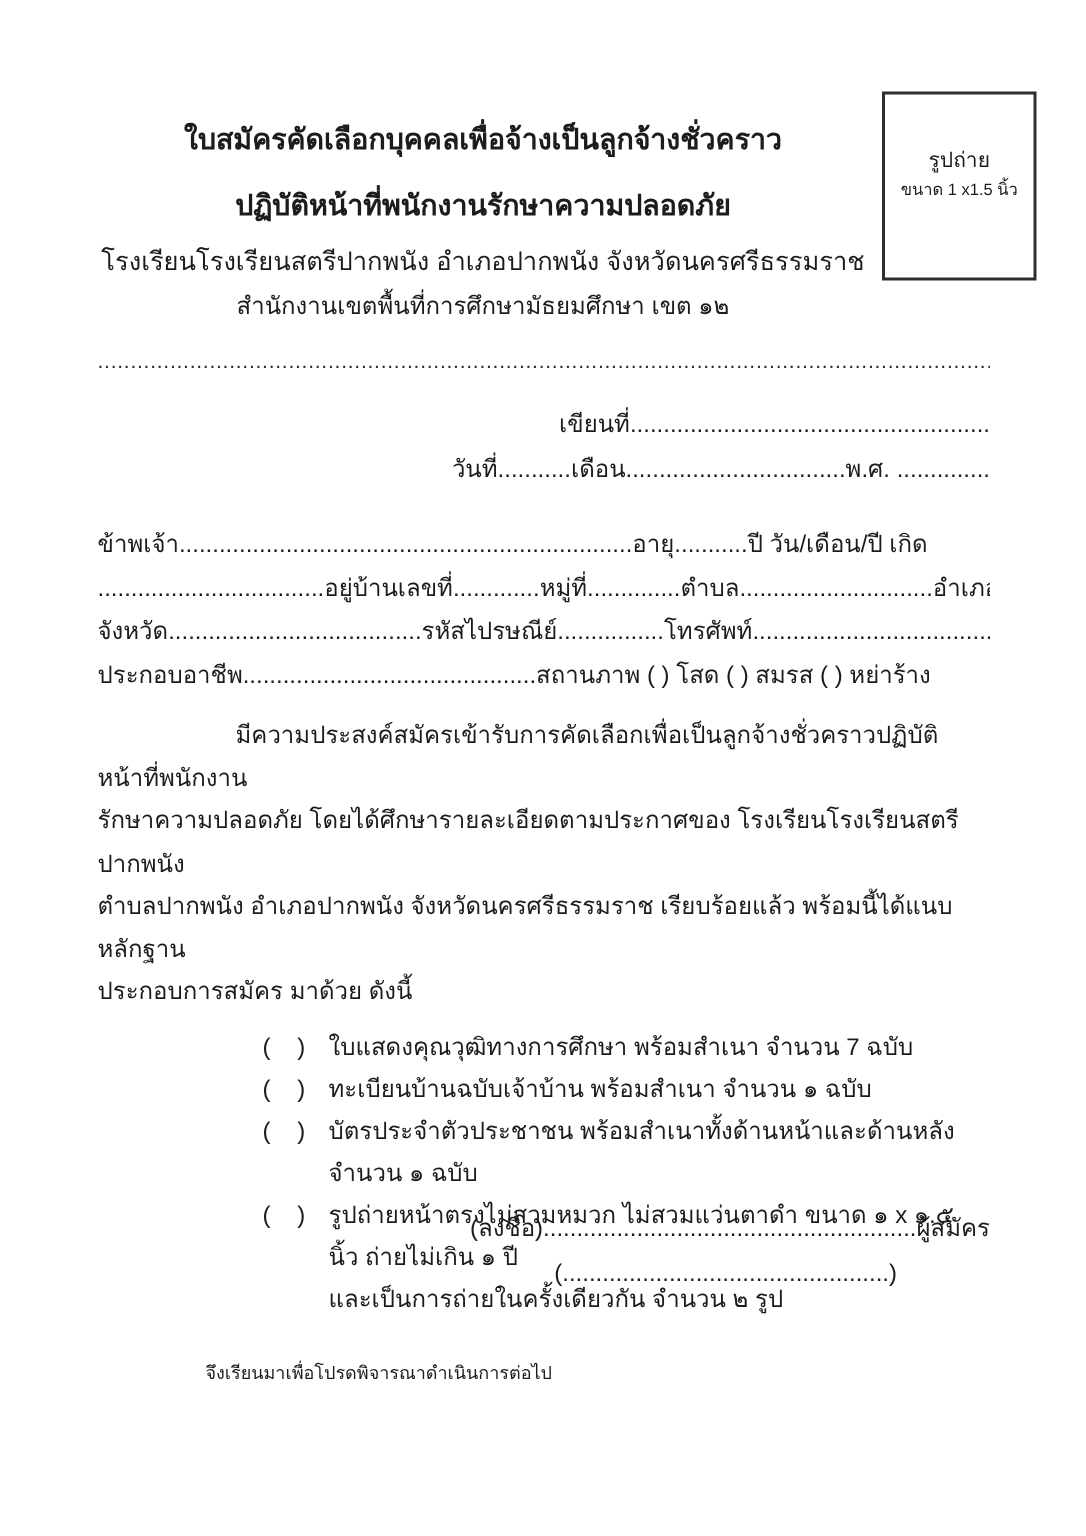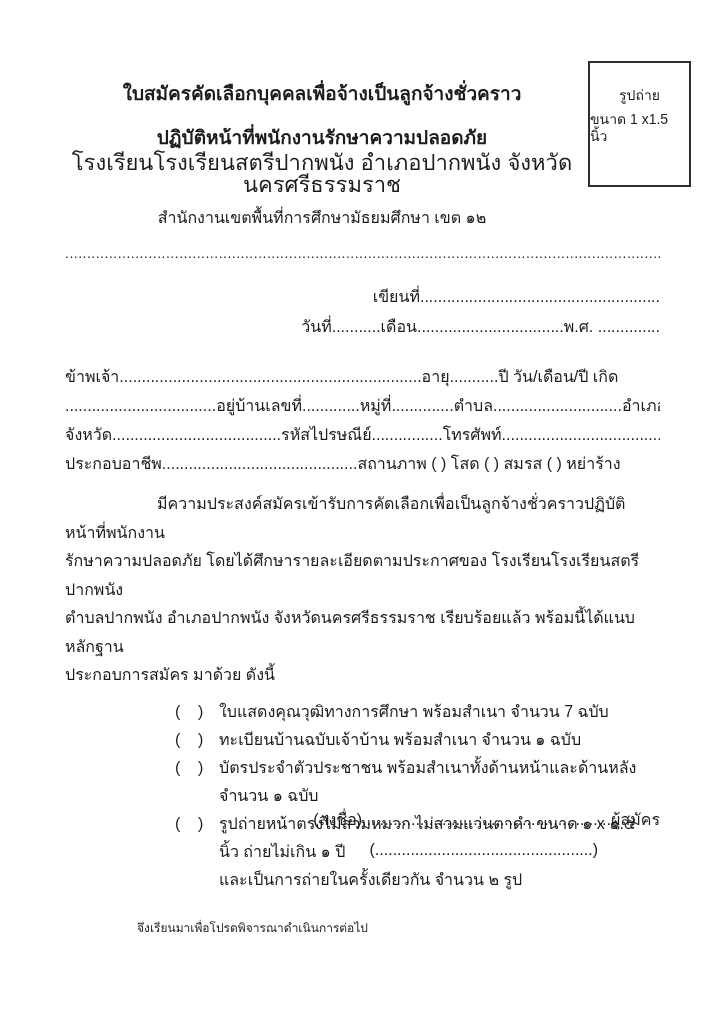--- a/index.html
+++ b/index.html
@@ -19,42 +19,42 @@
     text-align: center;
   }
   .title-line {
     font-size: 19px;
     font-weight: bold;
     line-height: 1;
     margin: 0;
   }
   .title-line.second { margin-top: 25px; }
   .sub-line {
-    font-size: 22px;
+    font-size: 17px;
     line-height: 1;
-    margin-top: 5px;
+    margin-top: 19px;
   }
   .sub-line.district { margin-top: 14px; font-size: 16px; }
   .photo-box {
     position: absolute;
     left: 588px;
     top: 61px;
     width: 99px;
     height: 106px;
     border: 2px solid #2e2e2e;
     background: #fff;
     display: flex;
     flex-direction: column;
     align-items: center;
     justify-content: center;
     padding-bottom: 16px;
     box-sizing: content-box;
   }
   .photo-box .pb1 { font-size: 14px; line-height: 1.2; }
-  .photo-box .pb2 { font-size: 14px; line-height: 1.2; margin-top: 7px; }
+  .photo-box .pb2 { font-size: 11px; line-height: 1.2; margin-top: 7px; }
   .separator {
     margin: 20px 64px 0 65px;
     font-size: 14px;
     letter-spacing: 0.5px;
     white-space: nowrap;
     overflow: hidden;
     line-height: 1;
     color: #2a2a2a;
   }
   .meta-block {

